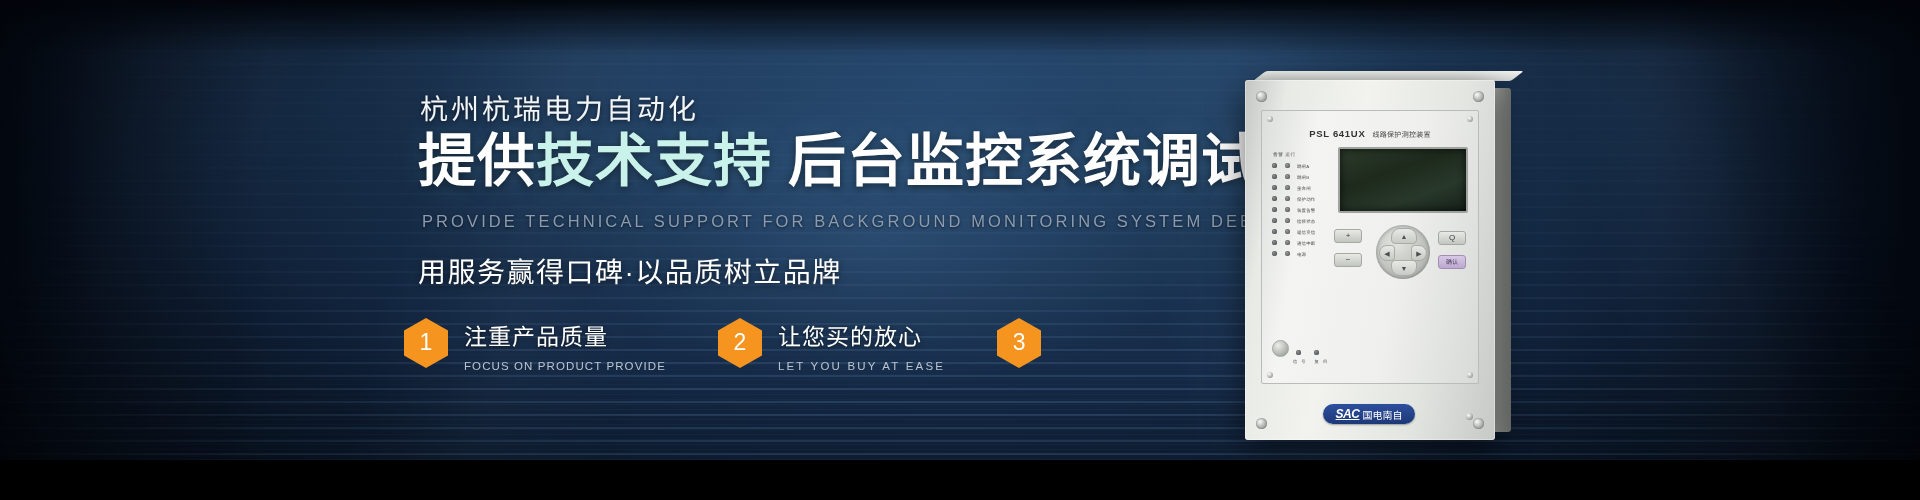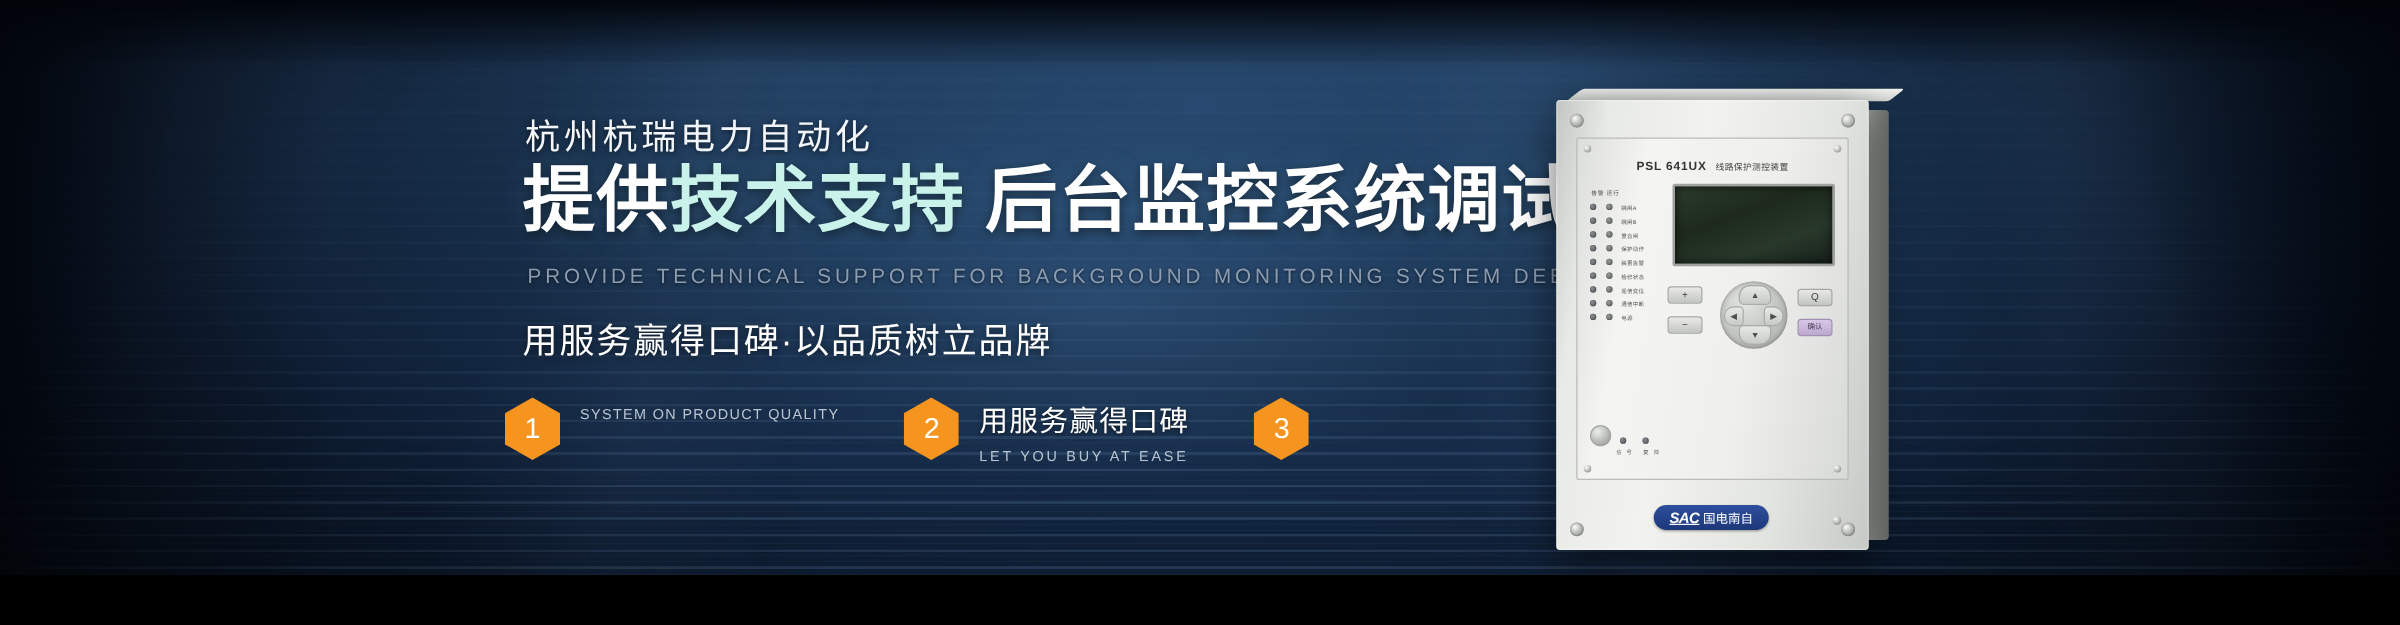--- a/index.html
+++ b/index.html
@@ -255,21 +255,21 @@
   .logo{
     position:absolute;left:78px;bottom:16px;
     width:92px;height:20px;border-radius:10px;
     background:linear-gradient(to bottom,#2d4f9e,#1d3878);
     display:flex;align-items:center;justify-content:center;
     box-shadow:0 1px 2px rgba(0,0,0,.35);
   }
   .logo .sac{
     font-style:italic;font-weight:bold;font-size:12px;color:#fff;letter-spacing:-.5px;text-decoration:underline;
   }
-  .logo .cn{font-size:10px;color:#fff;margin-left:3px;letter-spacing:0;font-family:Liberation Mono, monospace;}
+  .logo .cn{font-size:10px;color:#fff;margin-left:3px;letter-spacing:0;}
   .dev-botscrew{
     position:absolute;right:22px;bottom:20px;width:7px;height:7px;border-radius:50%;
     background:radial-gradient(circle at 35% 32%, #fff 0%, #aeb1ad 55%, #787b76 100%);
   }
 </style>
 </head>
 <body>
 
 <div id="banner">
 
@@ -296,33 +296,34 @@
     <div class="features">
 
       <div class="feature">
         <div class="hexwrap">
           <svg width="44" height="50" viewBox="0 0 44 50" aria-hidden="true">
             <polygon points="22,0 44,12.5 44,37.5 22,50 0,37.5 0,12.5" fill="#f5941f"></polygon>
           </svg>
           <span class="hexnum">1</span>
         </div>
         <div class="ftext">
-          <div class="fen">SYSTEM ON PRODUCT QUALITY</div>
+          <div class="ftitle">注重产品质量</div>
+          <div class="fen">FOCUS ON PRODUCT PROVIDE</div>
         </div>
       </div>
 
       <div class="feature">
         <div class="hexwrap">
           <svg width="44" height="50" viewBox="0 0 44 50" aria-hidden="true">
             <polygon points="22,0 44,12.5 44,37.5 22,50 0,37.5 0,12.5" fill="#f5941f"></polygon>
           </svg>
           <span class="hexnum">2</span>
         </div>
         <div class="ftext">
-          <div class="ftitle">用服务赢得口碑</div>
+          <div class="ftitle">让您买的放心</div>
           <div class="fen">LET YOU BUY AT EASE</div>
         </div>
       </div>
 
       <div class="feature">
         <div class="hexwrap">
           <svg width="44" height="50" viewBox="0 0 44 50" aria-hidden="true">
             <polygon points="22,0 44,12.5 44,37.5 22,50 0,37.5 0,12.5" fill="#f5941f"></polygon>
           </svg>
           <span class="hexnum">3</span>

